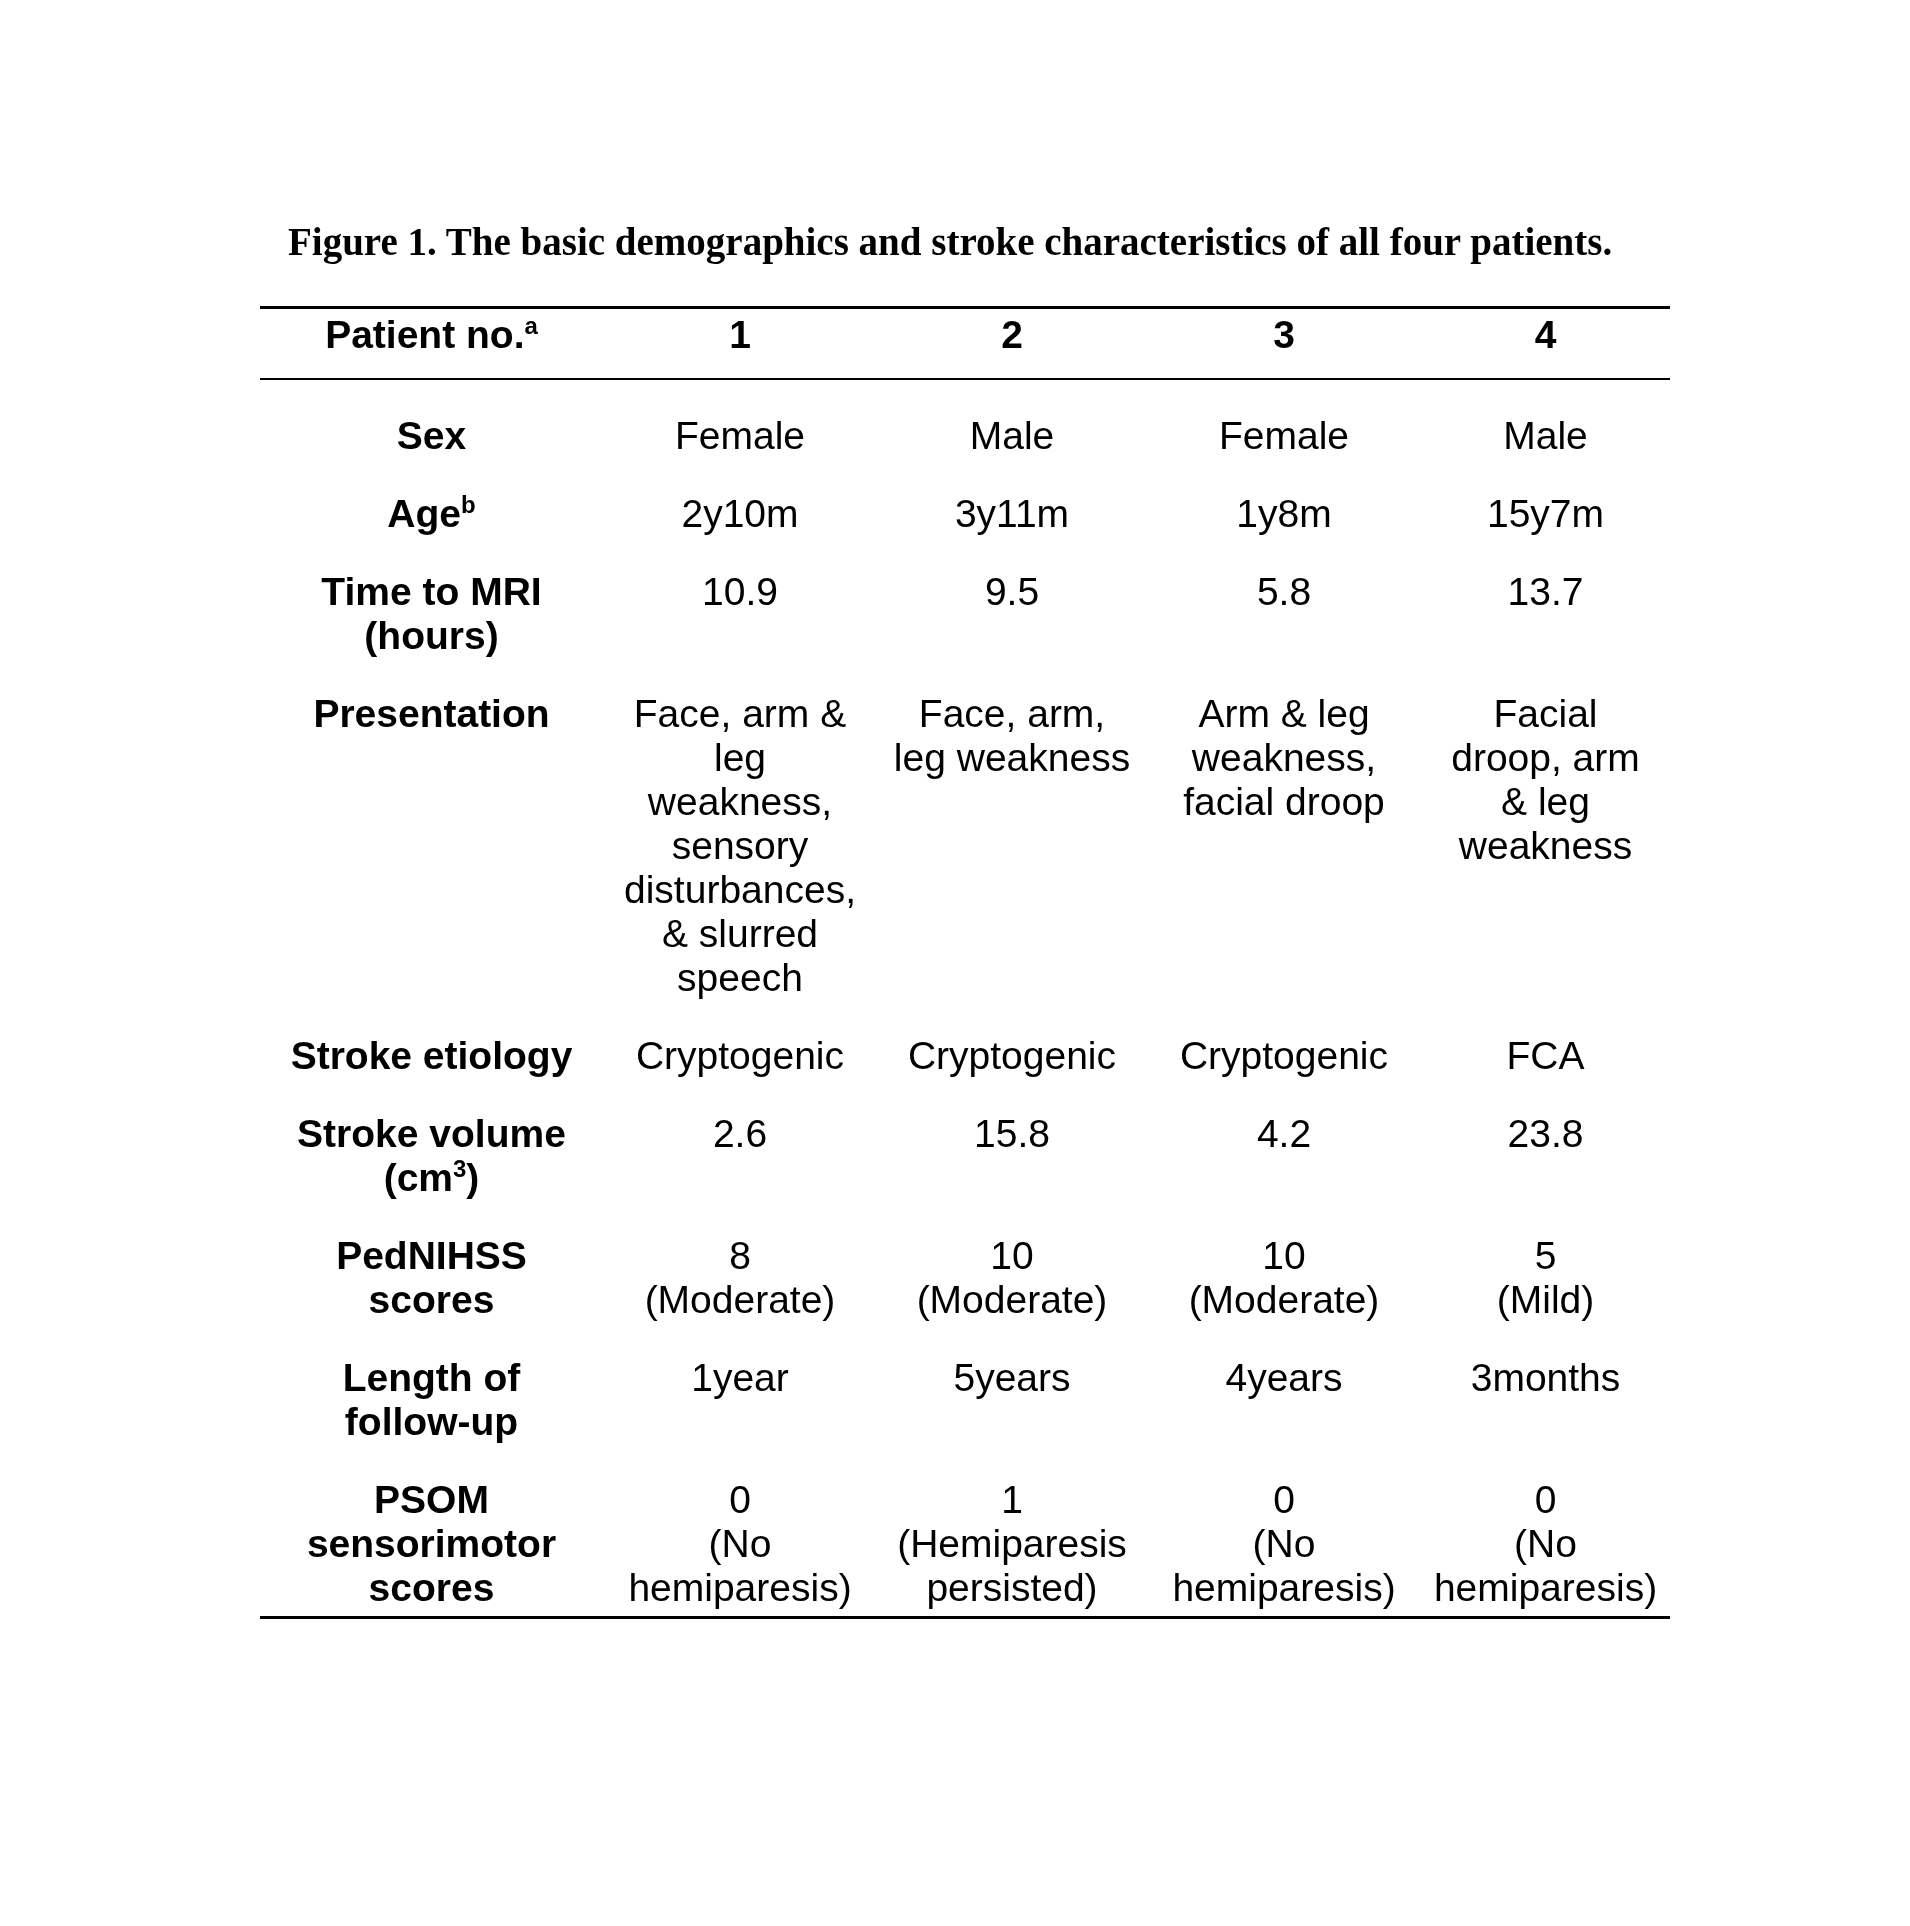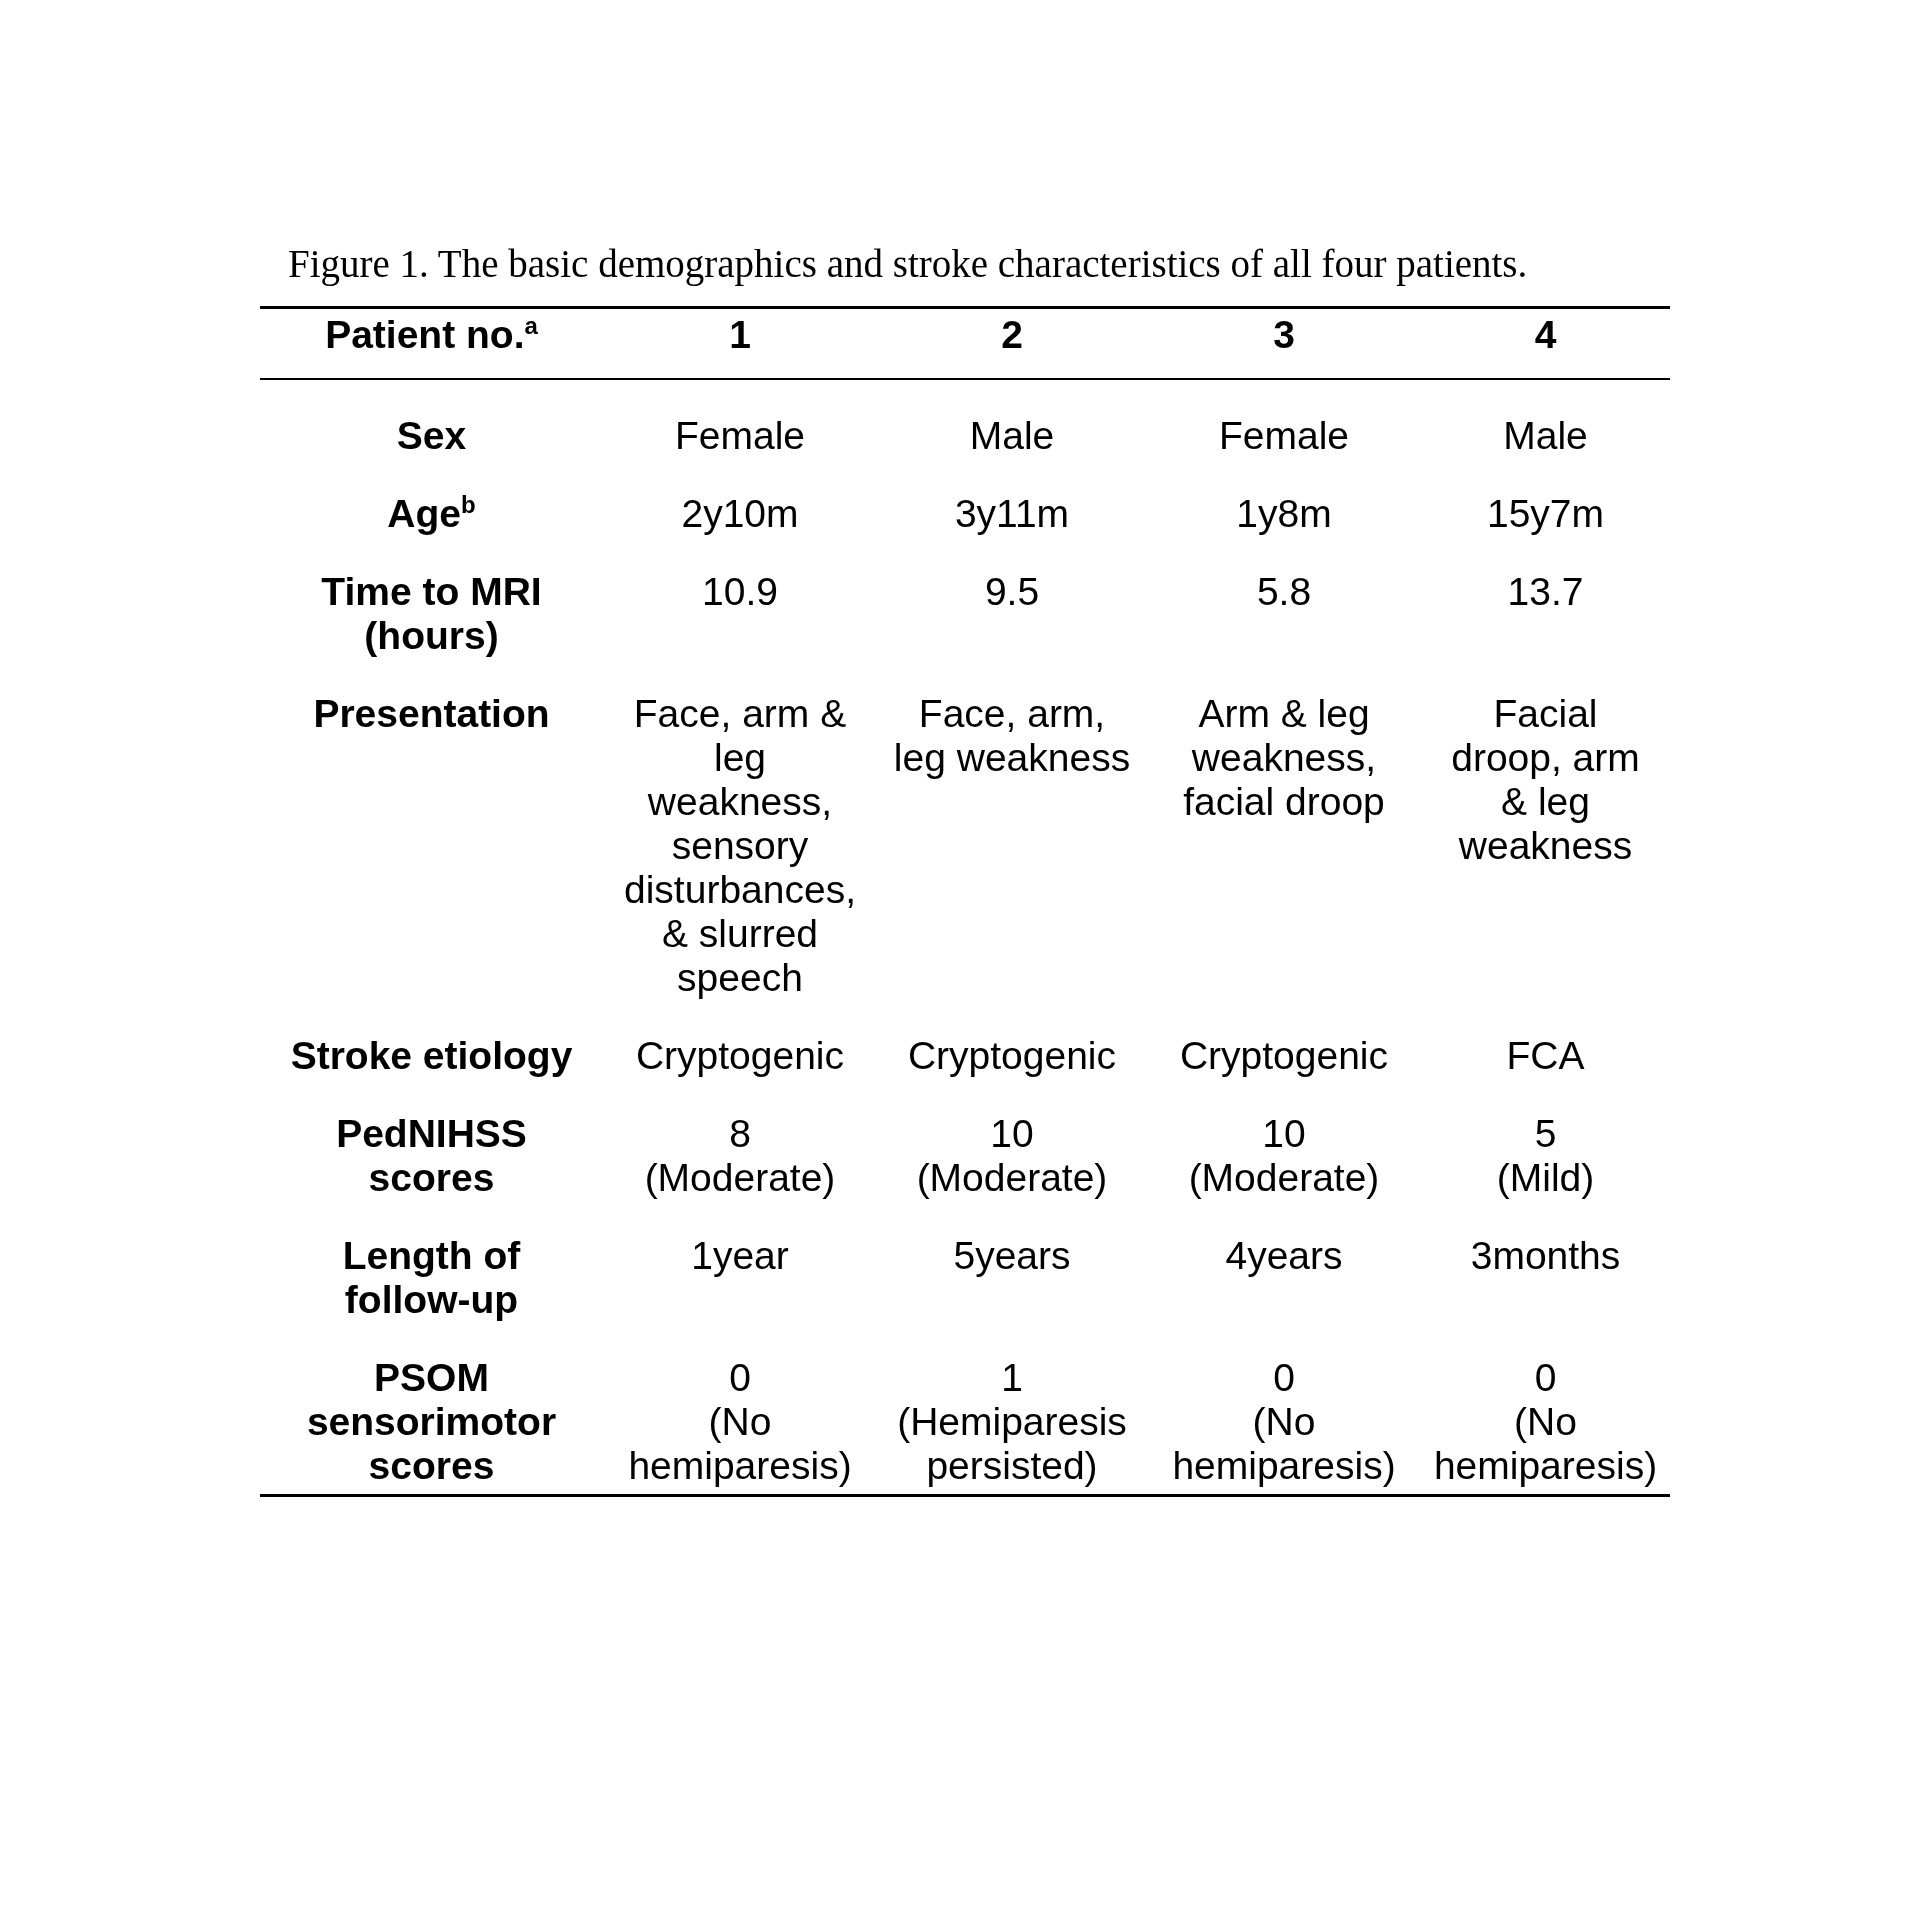--- a/index.html
+++ b/index.html
@@ -13,24 +13,24 @@
     height: 2702px;
     background: #ffffff;
     color: #000000;
     font-family: "Liberation Sans", sans-serif;
     font-size: 39px;
     overflow: hidden;
   }
   .fig-title {
     position: absolute;
     left: 288px;
-    top: 241px;
+    top: 219px;
     width: 1387px;
     font-family: "Liberation Serif", serif;
-    font-weight: normal;
+    font-weight: bold;
     font-size: 39px;
     line-height: 46px;
     white-space: nowrap;
   }
   table.demo-table {
     position: absolute;
     left: 260px;
     top: 306px;
     width: 1408px;
     border-collapse: collapse;
@@ -139,20 +139,28 @@
 weakness</td>
       </tr>
       <tr>
         <th><span class="pre">Stroke etiology</span><sup class="s"></sup><span></span></th>
         <td class="pre">Cryptogenic</td>
         <td class="pre">Cryptogenic</td>
         <td class="pre">Cryptogenic</td>
         <td class="pre">FCA</td>
       </tr>
       <tr>
+        <th><span class="pre">Stroke volume
+(cm</span><sup class="s">3</sup><span>)</span></th>
+        <td class="pre">2.6</td>
+        <td class="pre">15.8</td>
+        <td class="pre">4.2</td>
+        <td class="pre">23.8</td>
+      </tr>
+      <tr>
         <th><span class="pre">PedNIHSS
 scores</span><sup class="s"></sup><span></span></th>
         <td class="pre">8
 (Moderate)</td>
         <td class="pre">10
 (Moderate)</td>
         <td class="pre">10
 (Moderate)</td>
         <td class="pre">5
 (Mild)</td>

